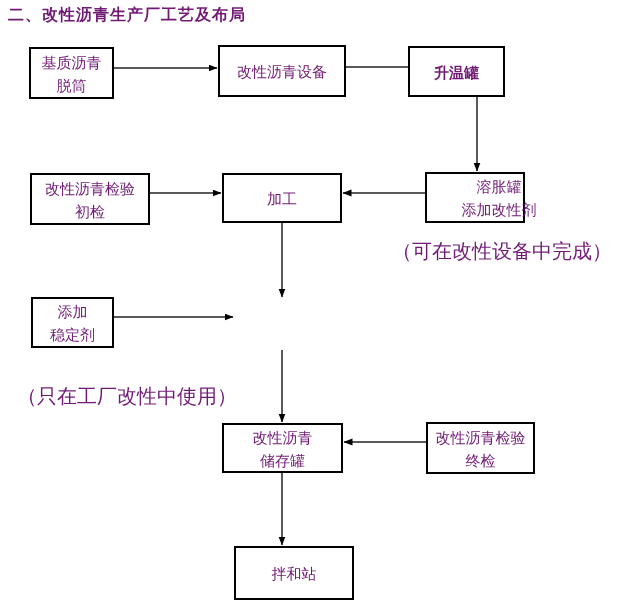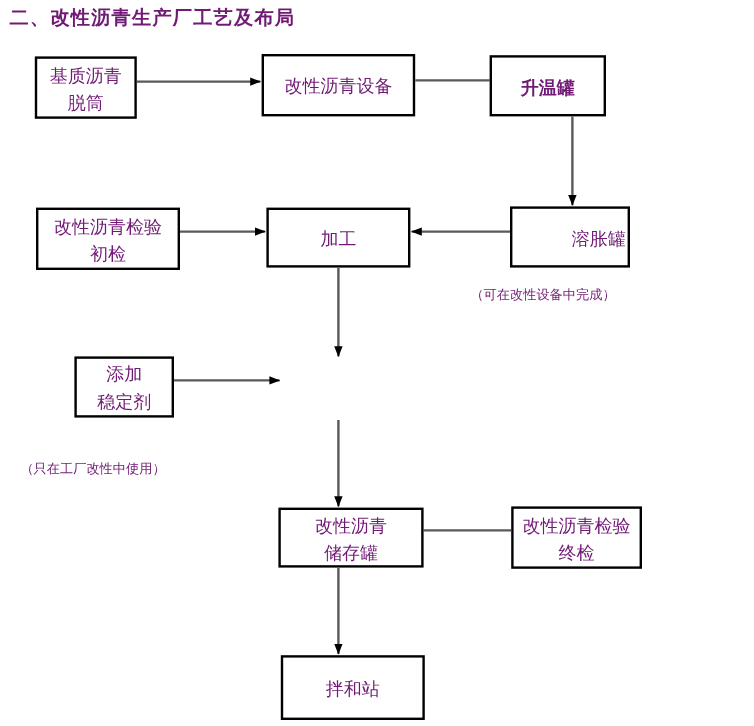--- a/index.html
+++ b/index.html
@@ -31,21 +31,21 @@
     align-items: center;
     justify-content: center;
     padding-top: 3px;
     font-size: 15px;
     line-height: 23px;
     text-align: center;
     white-space: nowrap;
   }
   .note {
     position: absolute;
-    font-size: 11px;
+    font-size: 20px;
     white-space: nowrap;
   }
   #arrow-layer {
     position: absolute;
     left: 0;
     top: 0;
     width: 628px;
     height: 605px;
     pointer-events: none;
   }
@@ -88,30 +88,31 @@
 
   <div class="node" style="left:30px; top:173px; width:120px; height:52px;">
     <span>改性沥青检验</span>
     <span>初检</span>
   </div>
   <div class="node" style="left:222px; top:173px; width:120px; height:50px;">
     <span>加工</span>
   </div>
   <div class="node" style="left:425px; top:172px; width:100px; height:51px;padding-left:48px;">
     <span>溶胀罐</span>
+    <span>添加改性剂</span>
   </div>
   <div class="note" style="left:392px; top:238px;">（可在改性设备中完成）</div>
 
-  <div class="node" style="left:31px; top:297px; width:83px; height:51px;margin-left:31px;">
+  <div class="node" style="left:31px; top:297px; width:83px; height:51px;">
     <span>添加</span>
     <span>稳定剂</span>
   </div>
   <div class="note" style="left:17px; top:383px;">（只在工厂改性中使用）</div>
 
-  <div class="node" style="left:232px; top:423px; width:121px; height:50px;">
+  <div class="node" style="left:222px; top:423px; width:121px; height:50px;">
     <span>改性沥青</span>
     <span>储存罐</span>
   </div>
   <div class="node" style="left:426px; top:422px; width:109px; height:52px;">
     <span>改性沥青检验</span>
     <span>终检</span>
   </div>
 
   <div class="node" style="left:234px; top:546px; width:120px; height:54px;">
     <span>拌和站</span>

